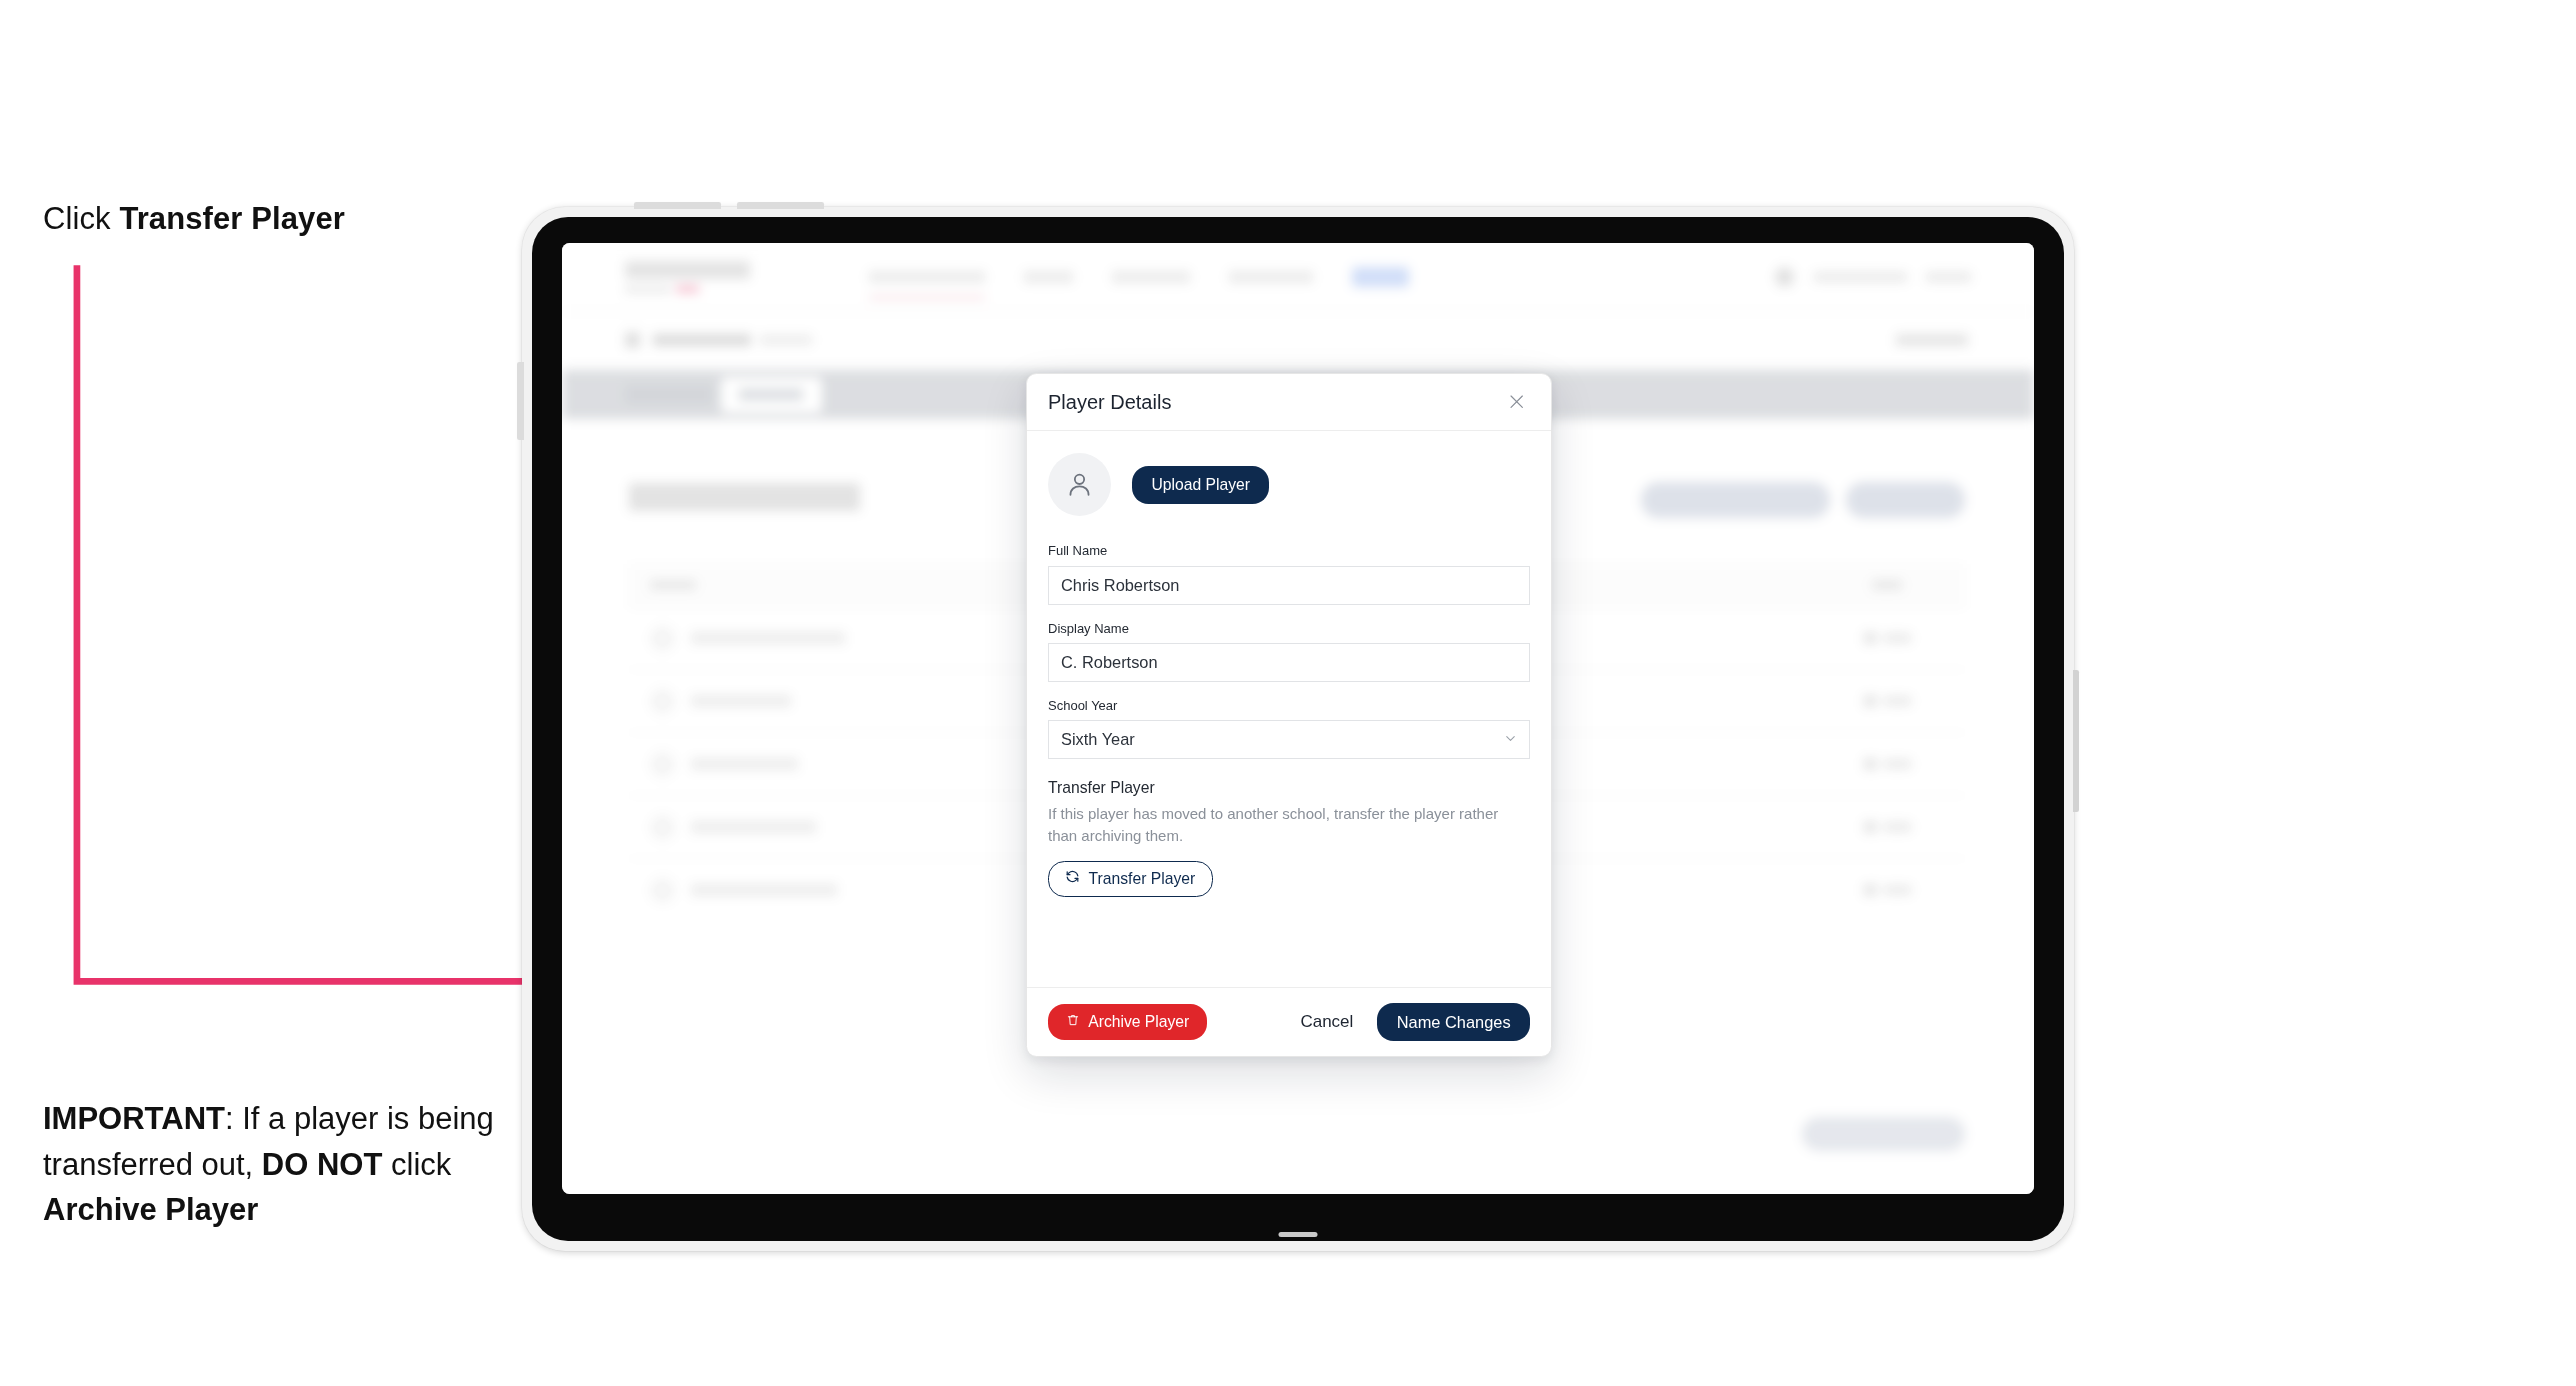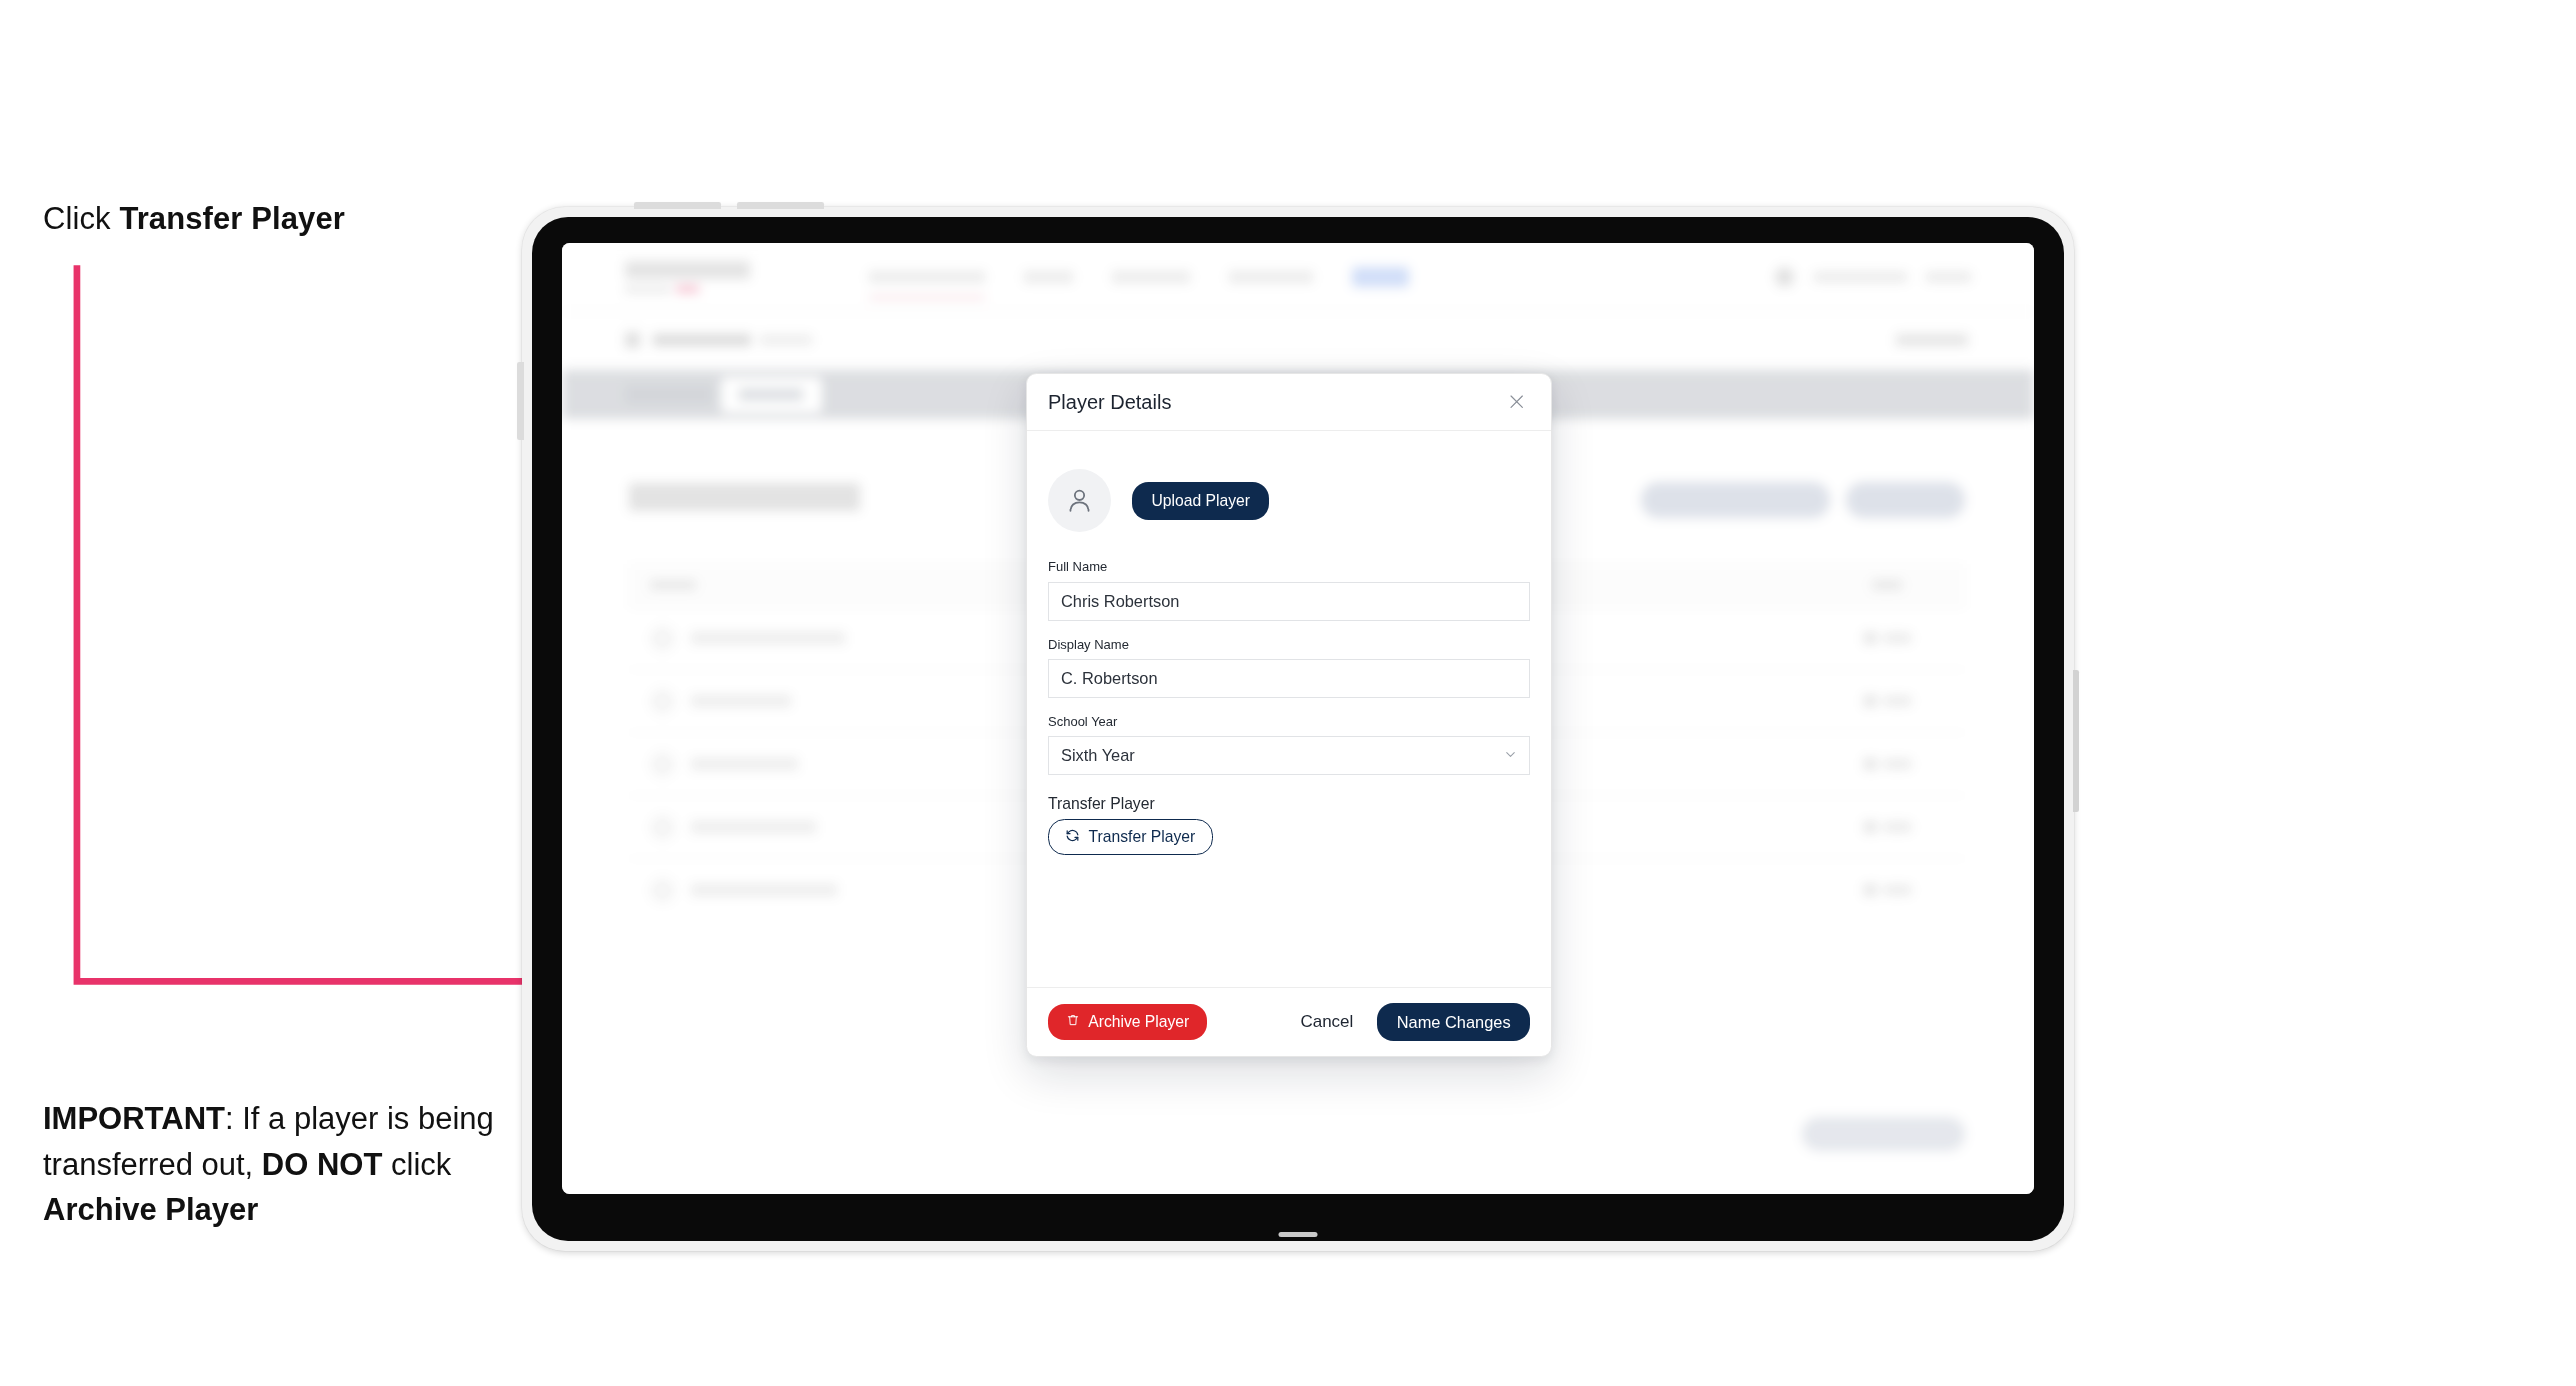--- a/index.html
+++ b/index.html
@@ -151,21 +151,20 @@
   .modal-shade { position: absolute; inset: 0; background: rgba(255,255,255,0.30); }
   .modal {
     position: absolute; left: 1026px; top: 345px;
     width: 526px; height: 684px;
     background: #ffffff;
     border: 0.7px solid #e6e6e6;
     border-radius: 10.4px;
     box-shadow: 0 16.4px 45px rgba(16,24,40,0.14), 0 3.7px 12px rgba(16,24,40,0.08);
     display: flex; flex-direction: column;
     overflow: hidden;
-    gap: 16px;
   }
   .modal-header {
     height: 57px; flex: none;
     border-bottom: 0.7px solid #ededed;
     display: flex; align-items: center; padding: 0 19.4px 0 21px;
   }
   .modal-title { font-size: 20px; color: #1d2430; font-weight: 400; }
   .modal-close {
     margin-left: auto; width: 30px; height: 30px;
     display: flex; align-items: center; justify-content: center;
@@ -401,20 +400,21 @@
           <span class="chev">
             <svg width="15" height="15" viewBox="0 0 24 24" fill="none" stroke="currentColor" stroke-width="1.7" stroke-linecap="round" stroke-linejoin="round">
                 <path d="M6 9 L12 15 L18 9"></path>
               </svg>
           </span>
         </div>
       </div>
 
       <div class="transfer-block">
         <div class="transfer-title">Transfer Player</div>
+        <div class="transfer-desc">If this player has moved to another school, transfer the player rather than archiving them.</div>
         <button class="transfer-btn">
           <span>
             <svg width="15" height="15" viewBox="0 0 24 24" fill="none" stroke="currentColor" stroke-width="1.9" stroke-linecap="round" stroke-linejoin="round">
               <path d="M20.5 11 A8.5 8.5 0 0 0 6.3 6.3 L3.5 9"></path>
               <path d="M3.5 4.5 L3.5 9 L8 9"></path>
               <path d="M3.5 13 A8.5 8.5 0 0 0 17.7 17.7 L20.5 15"></path>
               <path d="M20.5 19.5 L20.5 15 L16 15"></path>
             </svg>
           </span>
           <span>Transfer Player</span>

